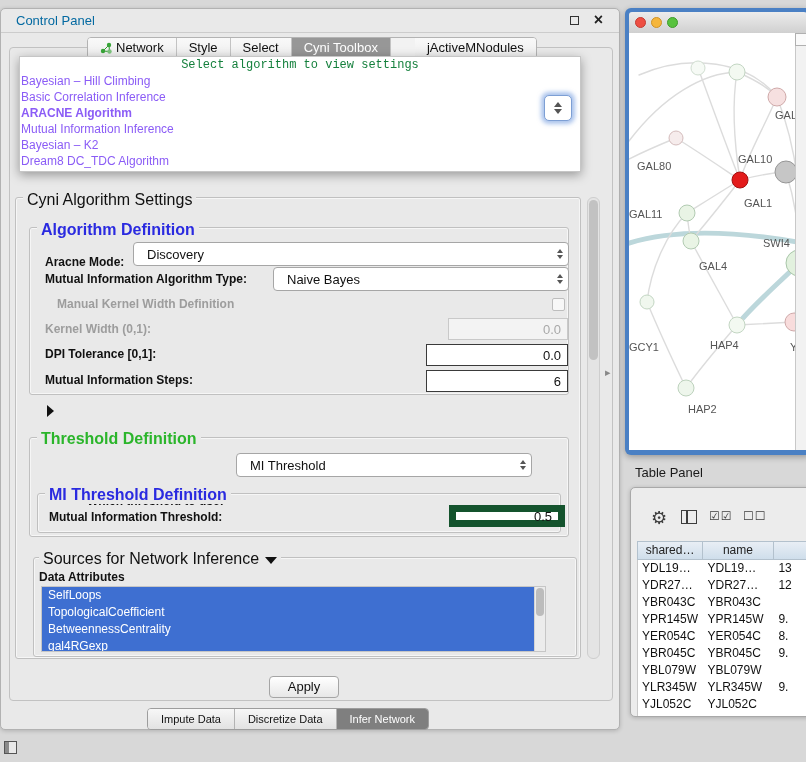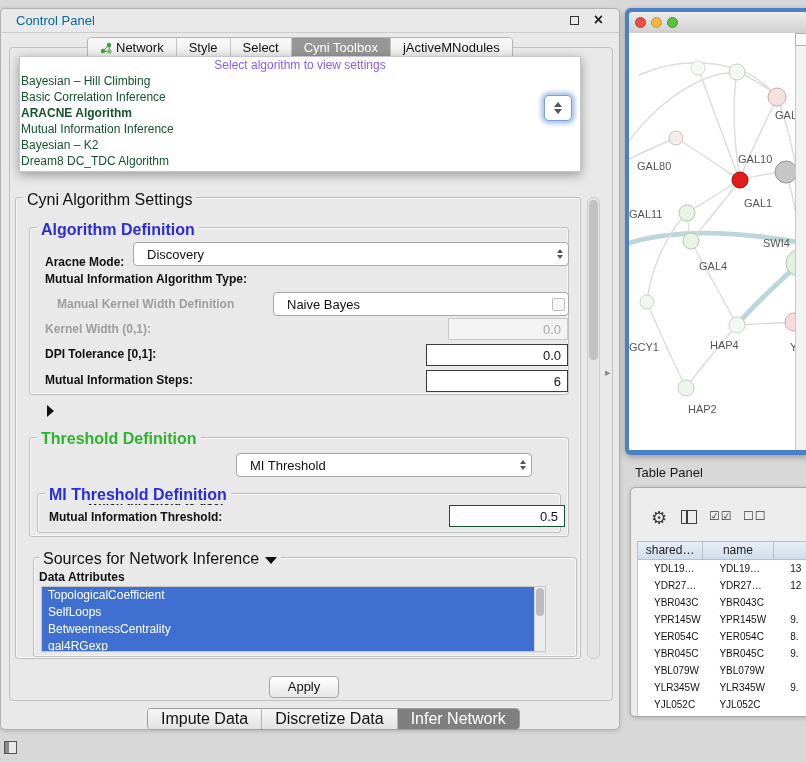--- a/index.html
+++ b/index.html
@@ -19,30 +19,30 @@
   .cp-close { position:absolute; right:16px; top:2px; font-size:16px; font-weight:bold; color:#222; }
 
   .content-frame { position:absolute; left:8px; top:38px; width:604px; height:654px;
                    border:1px solid #c2c2c2; border-radius:4px; }
 
   .seg-tabs { position:absolute; left:86px; top:28px; height:22px; display:flex;
               border:1px solid #b3b3b3; border-radius:4px; overflow:hidden; z-index:5;
               background:#f2f2f2; }
   .seg { display:flex; align-items:center; gap:4px; padding:0 12px; font-size:13px;
          line-height:20px; border-right:1px solid #c3c3c3; background:linear-gradient(#f9f9f9,#ededed); }
-  .seg:last-child { border-right:none; }
+  .seg:last-child { border-right:none;margin-left:24px; }
   .seg.sel { background:#979797; color:#fff; }
   .net-ic { display:inline-flex; width:12px; height:12px; }
 
   
   .popup { position:absolute; left:18px; top:47px; width:562px; height:116px;
            background:#ffffff; border:1px solid #c6c6c6; z-index:40;
            box-shadow:0 3px 10px rgba(0,0,0,.35); font-size:12px; }
-  .pop-prompt { height:16px; line-height:16px; text-align:center; color:#8b5cf6; }
-  .pop-item { height:16px; line-height:16px; padding-left:1px; color:#14532d; }
+  .pop-prompt { height:16px; line-height:16px; text-align:center; color:#15803d;font-family:Liberation Mono, monospace; }
+  .pop-item { height:16px; line-height:16px; padding-left:1px; color:#8b5cf6; }
   .pop-item.bold { font-weight:bold; }
 
   .focus-combo { position:absolute; left:543px; top:86px; width:28px; height:26px;
                  background:#fff; border:1px solid #7d9fd4; border-radius:5px; z-index:50;
                  box-shadow:0 0 4px 3px rgba(100,145,220,.55);
                  display:flex; flex-direction:column; align-items:center; justify-content:center; gap:2px; }
 
   .tri-up { width:0; height:0; border-left:4px solid transparent; border-right:4px solid transparent;
             border-bottom:5px solid #555; }
   .tri-down { width:0; height:0; border-left:4px solid transparent; border-right:4px solid transparent;
@@ -67,21 +67,21 @@
            display:flex; align-items:center; font-size:13px; }
   .combo .ctext { flex:1; padding-left:13px; }
   .combo .stepper { width:17px; height:100%; display:flex; flex-direction:column;
                     align-items:center; justify-content:center; gap:2px; }
   .combo .stepper .tri-up { border-bottom-width:4px; border-left-width:3.5px; border-right-width:3.5px; }
   .combo .stepper .tri-down { border-top-width:4px; border-left-width:3.5px; border-right-width:3.5px; }
 
   .field { position:absolute; font-size:13px; display:flex; align-items:center;
            justify-content:flex-end; padding-right:6px; background:#fff; }
   .field-dark { border:1px solid #3a3a3a; }
-  .field-norm { border:1px solid #14532d; }
+  .field-norm { border:7px solid #14532d; }
   .field-gray { border:1px solid #c9c9c9; background:#f3f3f3; color:#a8a8a8; }
 
   .checkbox { position:absolute; width:13px; height:13px; border:1px solid #bdbdbd;
               background:#f7f7f7; border-radius:2px; }
 
   .attr-list { position:absolute; left:40px; top:577px; width:505px; height:66px;
                background:#fff; border:1px solid #c6c6c6; overflow:hidden; }
   .attr-item { height:17px; line-height:17px; font-size:12px; padding-left:6px;
                margin-right:11px; color:#000; }
   .attr-item.sel { background:#3e6fd1; color:#fff; }
@@ -94,21 +94,21 @@
                  background:#e4e4e4; border:1px solid #cecece; border-radius:6px; }
   .v-thumb { position:absolute; left:1px; right:1px; top:2px; height:160px;
              background:#c2c2c2; border-radius:5px; }
 
   .apply-btn { position:absolute; left:268px; top:667px; width:70px; height:22px;
                background:linear-gradient(#ffffff,#e7e7e7); border:1px solid #a5a5a5;
                border-radius:4px; font-size:13px; text-align:center; line-height:20px; }
 
   .bottom-tabs { position:absolute; left:146px; top:699px; height:22px; display:flex;
                  border:1px solid #9d9d9d; border-radius:4px; overflow:hidden; }
-  .btab { padding:0 13px; font-size:16px; line-height:20px; background:linear-gradient(#f7f7f7,#e2e2e2);
+  .btab { padding:0 13px; font-size:11px; line-height:20px; background:linear-gradient(#f7f7f7,#e2e2e2);
           border-right:1px solid #b3b3b3; }
   .btab:last-child { border-right:none; }
   .btab.sel { background:#7f7f7f; color:#fff; }
 
   .splitter-arrow { position:absolute; left:605px; top:366px; font-size:11px; color:#888; }
 
   
   .net-win { position:absolute; left:625px; top:8px; width:186px; height:447px;
              background:#4a80c4; border-radius:6px; padding:4px; box-shadow:0 2px 6px rgba(0,0,0,.3); }
   .net-title { position:relative; height:21px; background:linear-gradient(#ececec,#d0d0d0);
@@ -135,21 +135,21 @@
   .colsel span { position:absolute; left:4px; top:0; bottom:0; width:1.5px; background:#3d3d3d; }
   .chk-pair { font-size:12px; letter-spacing:1px; font-family:"DejaVu Sans", sans-serif; top:21px; }
   .cp1 { left:78px; } .cp2 { left:112px; }
   .tp-table { position:absolute; left:6px; top:53px; right:0; bottom:0; }
   .thead { display:flex; height:19px; background:linear-gradient(#e8eef5,#cfdeeb);
            border:1px solid #b3c1cd; }
   .th { font-size:12px; text-align:center; line-height:17px; border-right:1px solid #b3c1cd; color:#222; }
   .tbody { background:#fff; position:absolute; left:0; right:0; top:19px; bottom:0; overflow:hidden;
            border-left:1px solid #c9c9c9; }
   .tr { display:flex; height:17px; }
-  .td { font-size:10px; line-height:17px; padding-left:16px; white-space:nowrap; overflow:hidden; }
+  .td { font-size:12px; line-height:17px; padding-left:4px; white-space:nowrap; overflow:hidden; }
   .tc1 { width:72px; } .tc2 { width:78px; } .tc3 { width:60px; }
 
   .restore-icon { position:absolute; left:4px; top:741px; width:13px; height:13px;
                   border:1.5px solid #555; background:#e9e9e9; }
   .restore-icon span { position:absolute; left:0; top:0; bottom:0; width:4px; background:#8a8a8a; }
 </style>
 </head>
 <body>
 
 <div class="page">
@@ -215,21 +215,21 @@
     <span class="lbl" style="left:44px; top:245px;">Aracne Mode:</span>
     <div class="combo" style="left:132px; top:233px; width:436px; height:24px;">
       <span class="ctext">Discovery</span>
       <span class="stepper">
           <span class="tri-up"></span>
           <span class="tri-down"></span>
         </span>
     </div>
 
     <span class="lbl" style="left:44px; top:262px;">Mutual Information Algorithm Type:</span>
-    <div class="combo" style="left:272px; top:258px; width:296px; height:24px;margin-top:25px;">
+    <div class="combo" style="left:272px; top:258px; width:296px; height:24px;">
       <span class="ctext">Naive Bayes</span>
       <span class="stepper">
           <span class="tri-up"></span>
           <span class="tri-down"></span>
         </span>
     </div>
 
     <span class="lbl lbl-gray" style="left:56px; top:287px;">Manual Kernel Width Definition</span>
     <span class="checkbox" style="left:551px; top:289px;"></span>
 
@@ -261,22 +261,22 @@
 
     <span class="lbl" style="left:48px; top:500px;">Mutual Information Threshold:</span>
     <div class="field field-norm" style="left:448px; top:496px; width:116px; height:22px;">0.5</div>
 
     <div class="group" style="left:32px; top:548px; width:544px; height:100px;"></div>
     <span class="gtitle" style="left:38px; top:541px;"><span>Sources for Network Inference</span><span class="tri-dn-big"></span></span>
     <span class="lbl" style="left:38px; top:560px;">Data Attributes</span>
 
     <div class="attr-list">
       <div>
+          <div class="attr-item sel">SelfLoops</div>
           <div class="attr-item sel">TopologicalCoefficient</div>
-          <div class="attr-item sel">SelfLoops</div>
           <div class="attr-item sel">BetweennessCentrality</div>
           <div class="attr-item sel">gal4RGexp</div>
         </div>
       <div class="attr-scroll">
         <div class="attr-thumb"></div>
       </div>
     </div>
 
     <div class="v-scrollbar">
       <div class="v-thumb"></div>

